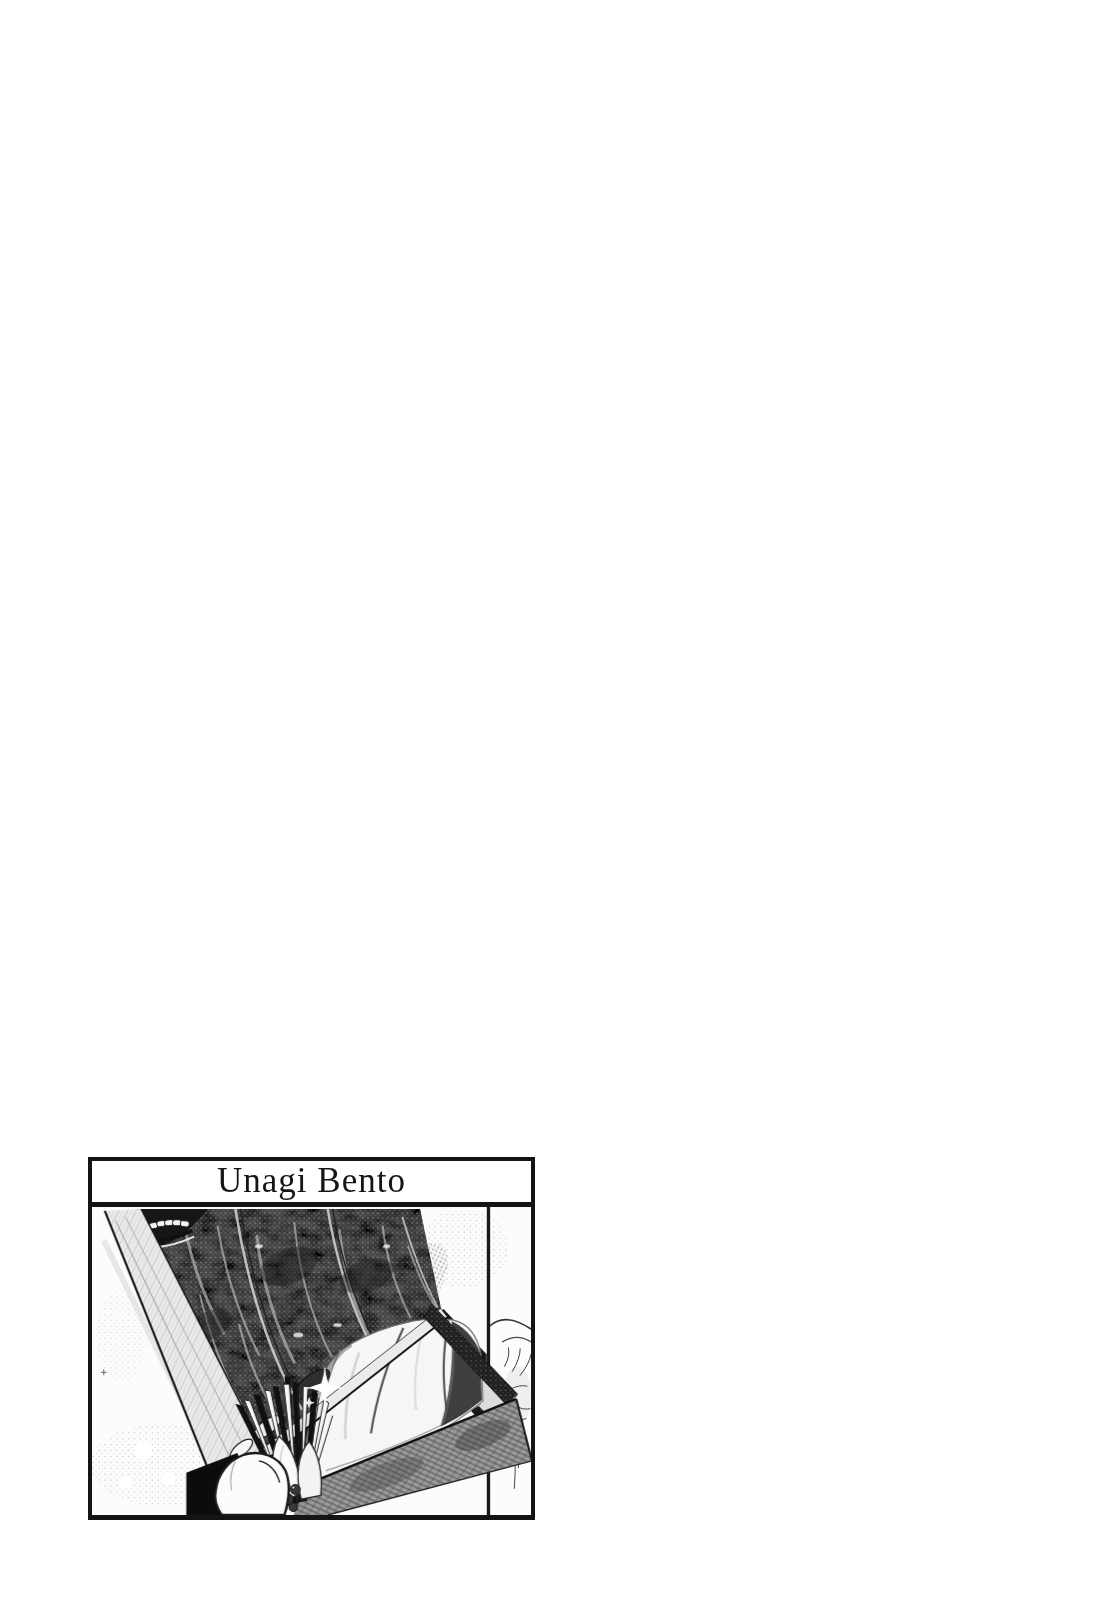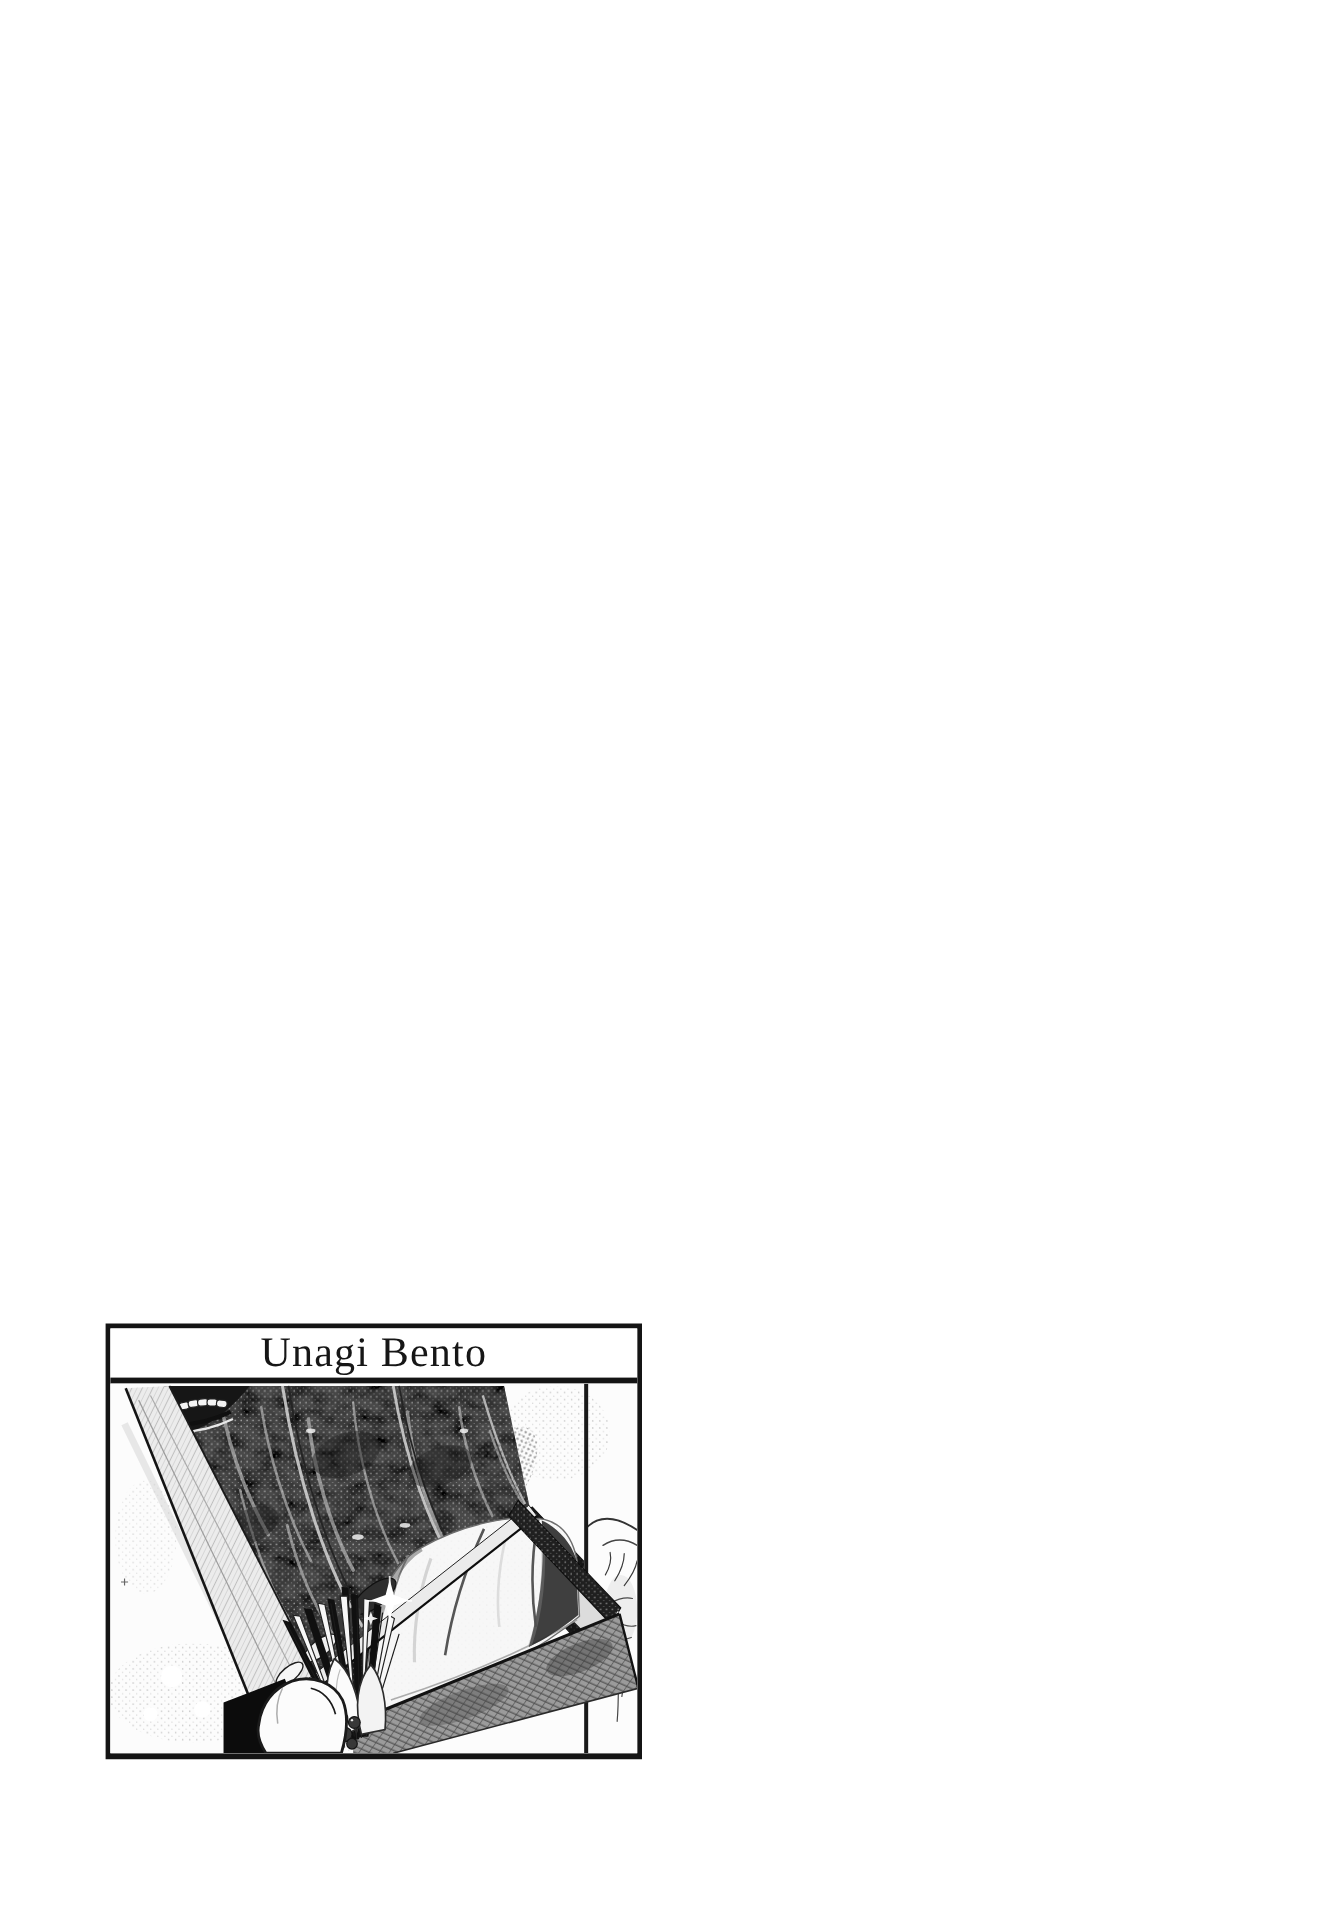--- a/index.html
+++ b/index.html
@@ -7,21 +7,21 @@
     position: relative;
     width: 1116px;
     height: 1600px;
     background: #ffffff;
     overflow: hidden;
     font-family: "Liberation Serif", "DejaVu Serif", serif;
   }
   .panel {
     position: absolute;
     left: 88px;
-    top: 1103px;
+    top: 1157px;
     width: 447px;
     height: 363px;
     box-sizing: border-box;
     border: 4px solid #141414;
     border-bottom-width: 5px;
     background: #ffffff;
   }
   .title-bar {
     box-sizing: border-box;
     height: 46px;

